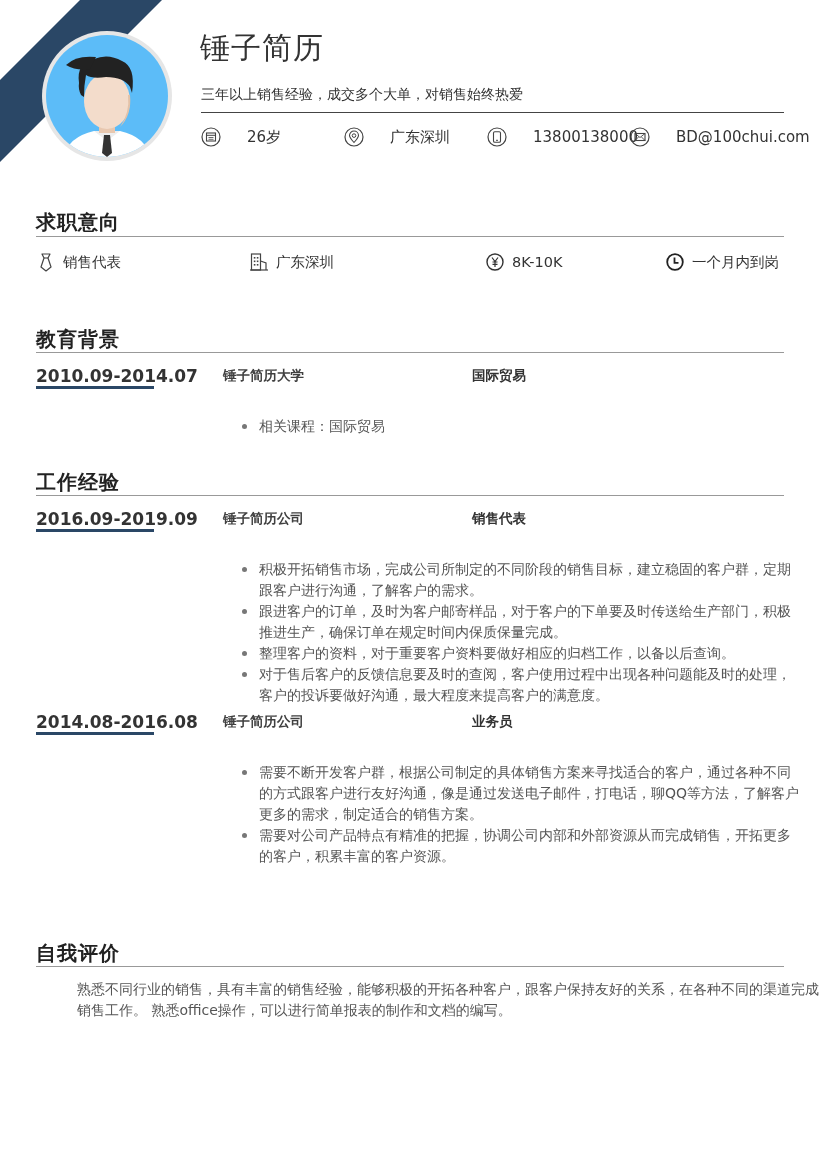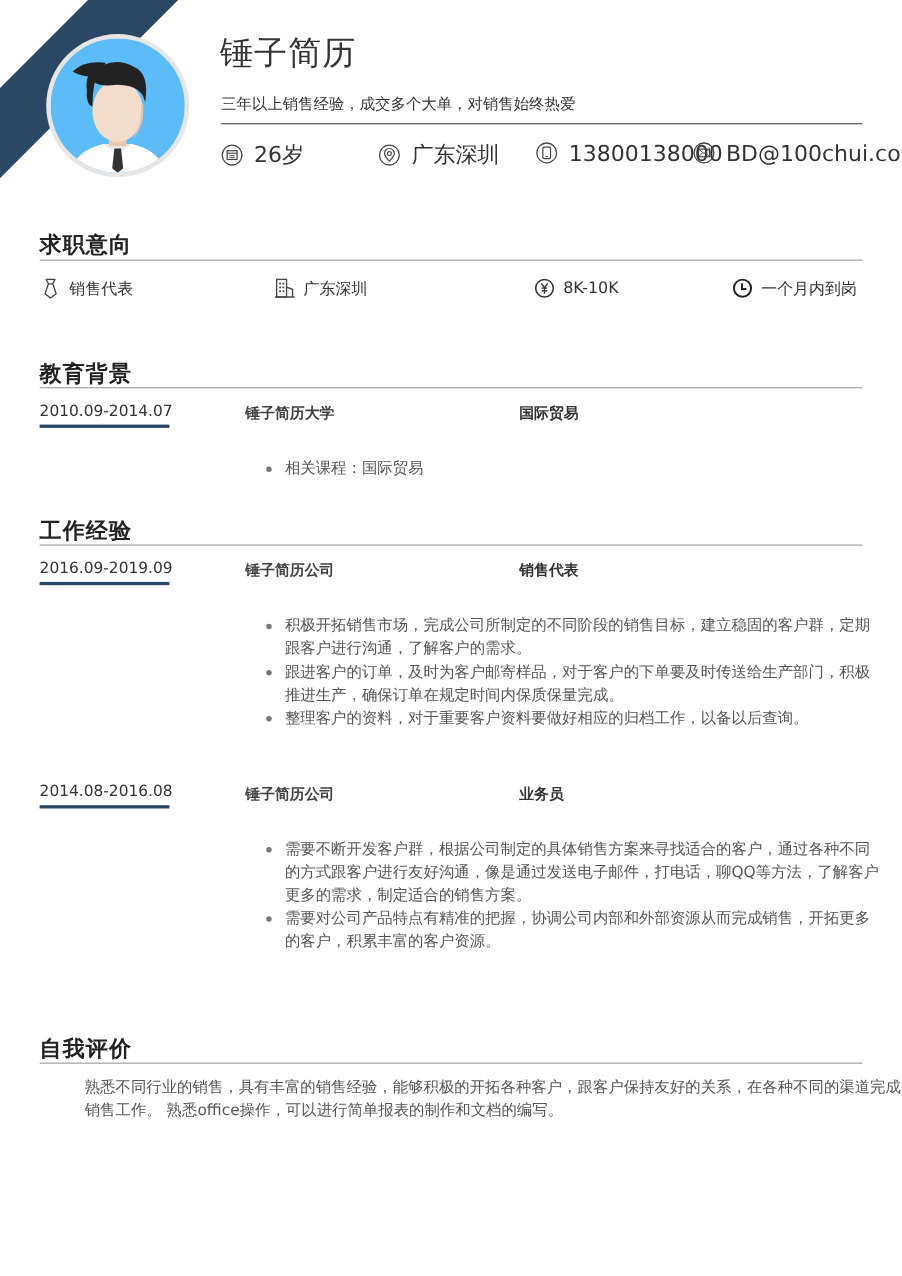--- a/index.html
+++ b/index.html
@@ -18,35 +18,35 @@
   .name {
     position: absolute; left: 200px; top: 28px; font-size: 30px; color: #333; letter-spacing: 1px;
   }
   .tagline {
     position: absolute; left: 201px; top: 86px; font-size: 14px; color: #333;
   }
   .head-line {
     position: absolute; left: 201px; top: 112px; width: 583px; height: 1px; background: #444;
   }
   .contact {
-    position: absolute; top: 127px; display: flex; align-items: center; font-size: 20px; color: #333;
+    position: absolute; top: 127px; display: flex; align-items: center; font-size: 15px; color: #333; gap: 16px;
   }
   .contact .ic { width: 20px; height: 20px; margin-right: 10px; }
   .sec-title {
     position: absolute; left: 36px; font-size: 20px; font-weight: bold; color: #222; letter-spacing: 1px;
   }
   .sec-line {
     position: absolute; left: 36px; width: 748px; height: 1px; background: #999;
   }
   .intent {
     position: absolute; top: 252px; display: flex; align-items: center; font-size: 14.5px; color: #333;
   }
   .intent .ic { width: 18px; height: 20px; margin-right: 8px; }
   .date {
-    position: absolute; left: 36px; font-size: 14px; font-weight: normal; color: #333;
+    position: absolute; left: 36px; font-size: 17px; font-weight: bold; color: #333;
   }
   .date-bar {
     position: absolute; left: 36px; width: 118px; height: 3px; background: #2a4766;
   }
   .org {
     position: absolute; left: 223px; font-size: 13.5px; font-weight: bold; color: #404040;
   }
   .role {
     position: absolute; left: 472px; font-size: 13.5px; font-weight: bold; color: #333;
   }
@@ -183,20 +183,21 @@
 <div class="sec-line" style="top:495px"></div>
 
 <div class="date" style="top:509px">2016.09-2019.09</div>
 <div class="date-bar" style="top:529px"></div>
 <div class="org" style="top:510px">锤子简历公司</div>
 <div class="role" style="top:510px">销售代表</div>
 <ul class="bullets" style="top:543px">
   <li>积极开拓销售市场，完成公司所制定的不同阶段的销售目标，建立稳固的客户群，定期跟客户进行沟通，了解客户的需求。</li>
   <li>跟进客户的订单，及时为客户邮寄样品，对于客户的下单要及时传送给生产部门，积极推进生产，确保订单在规定时间内保质保量完成。</li>
   <li>整理客户的资料，对于重要客户资料要做好相应的归档工作，以备以后查询。</li>
+  <li>对于售后客户的反馈信息要及时的查阅，客户使用过程中出现各种问题能及时的处理，客户的投诉要做好沟通，最大程度来提高客户的满意度。</li>
 </ul>
 
 <div class="date" style="top:712px">2014.08-2016.08</div>
 <div class="date-bar" style="top:732px"></div>
 <div class="org" style="top:713px">锤子简历公司</div>
 <div class="role" style="top:713px">业务员</div>
 <ul class="bullets" style="top:746px">
   <li>需要不断开发客户群，根据公司制定的具体销售方案来寻找适合的客户，通过各种不同的方式跟客户进行友好沟通，像是通过发送电子邮件，打电话，聊QQ等方法，了解客户更多的需求，制定适合的销售方案。</li>
   <li>需要对公司产品特点有精准的把握，协调公司内部和外部资源从而完成销售，开拓更多的客户，积累丰富的客户资源。</li>
 </ul>

